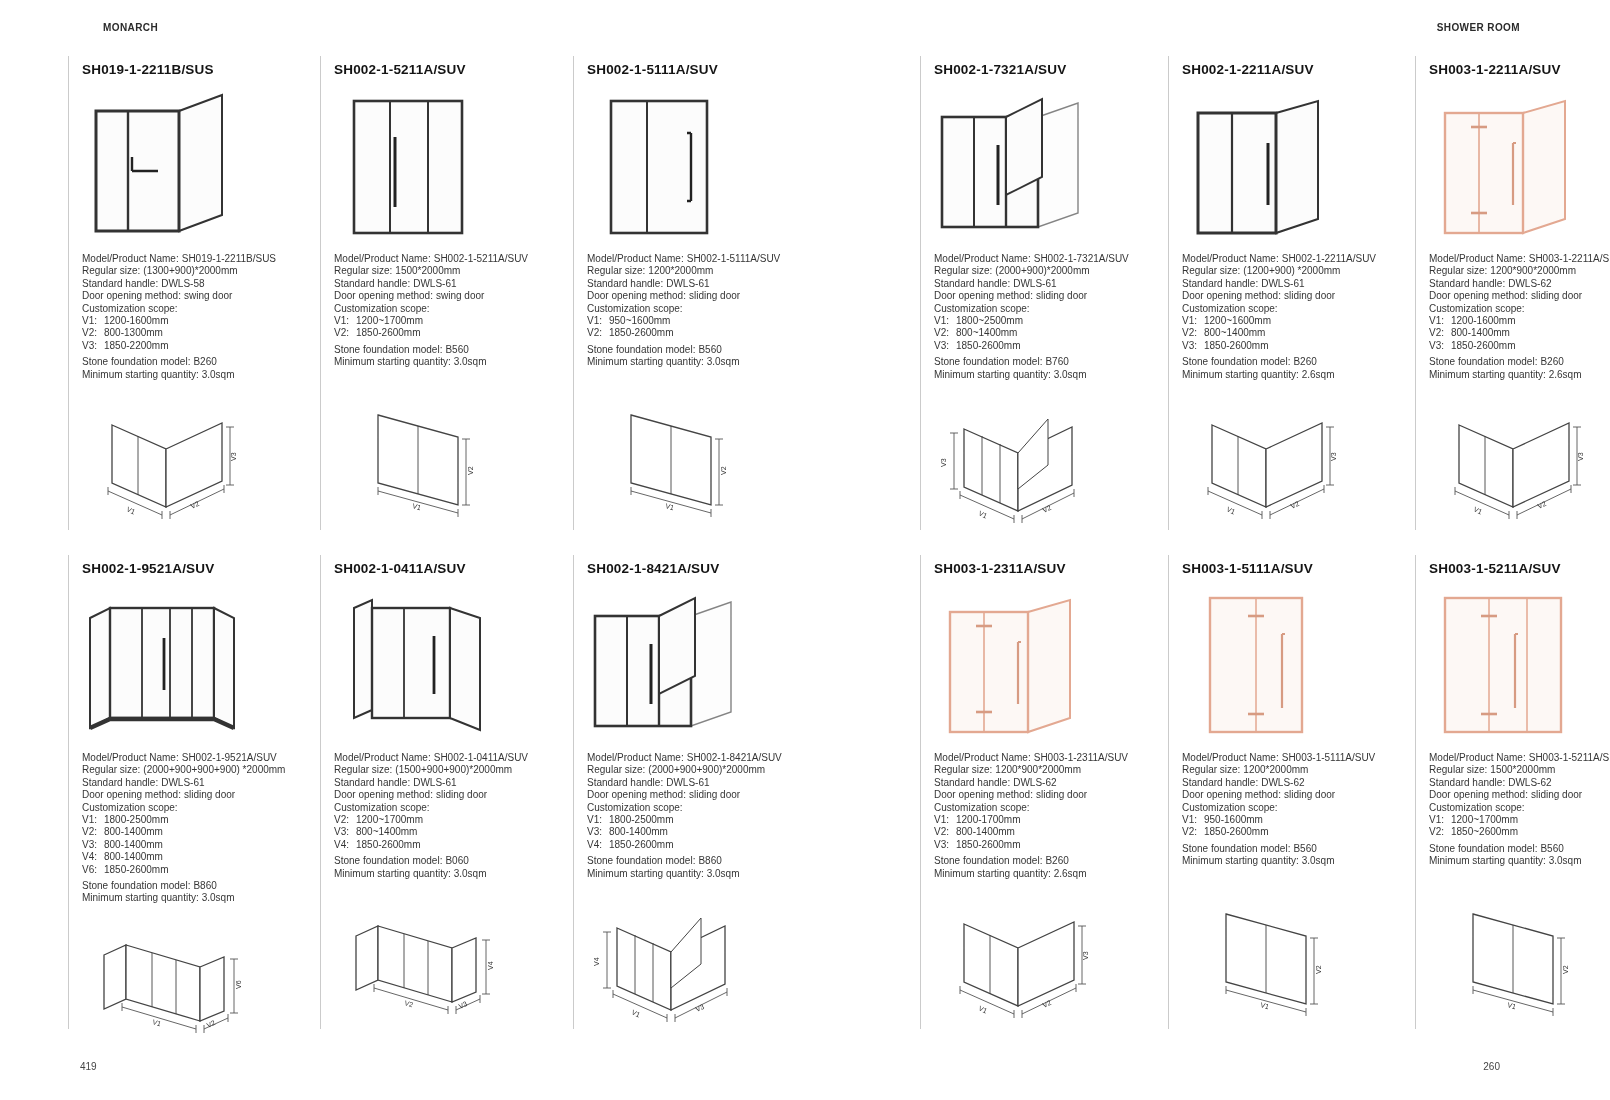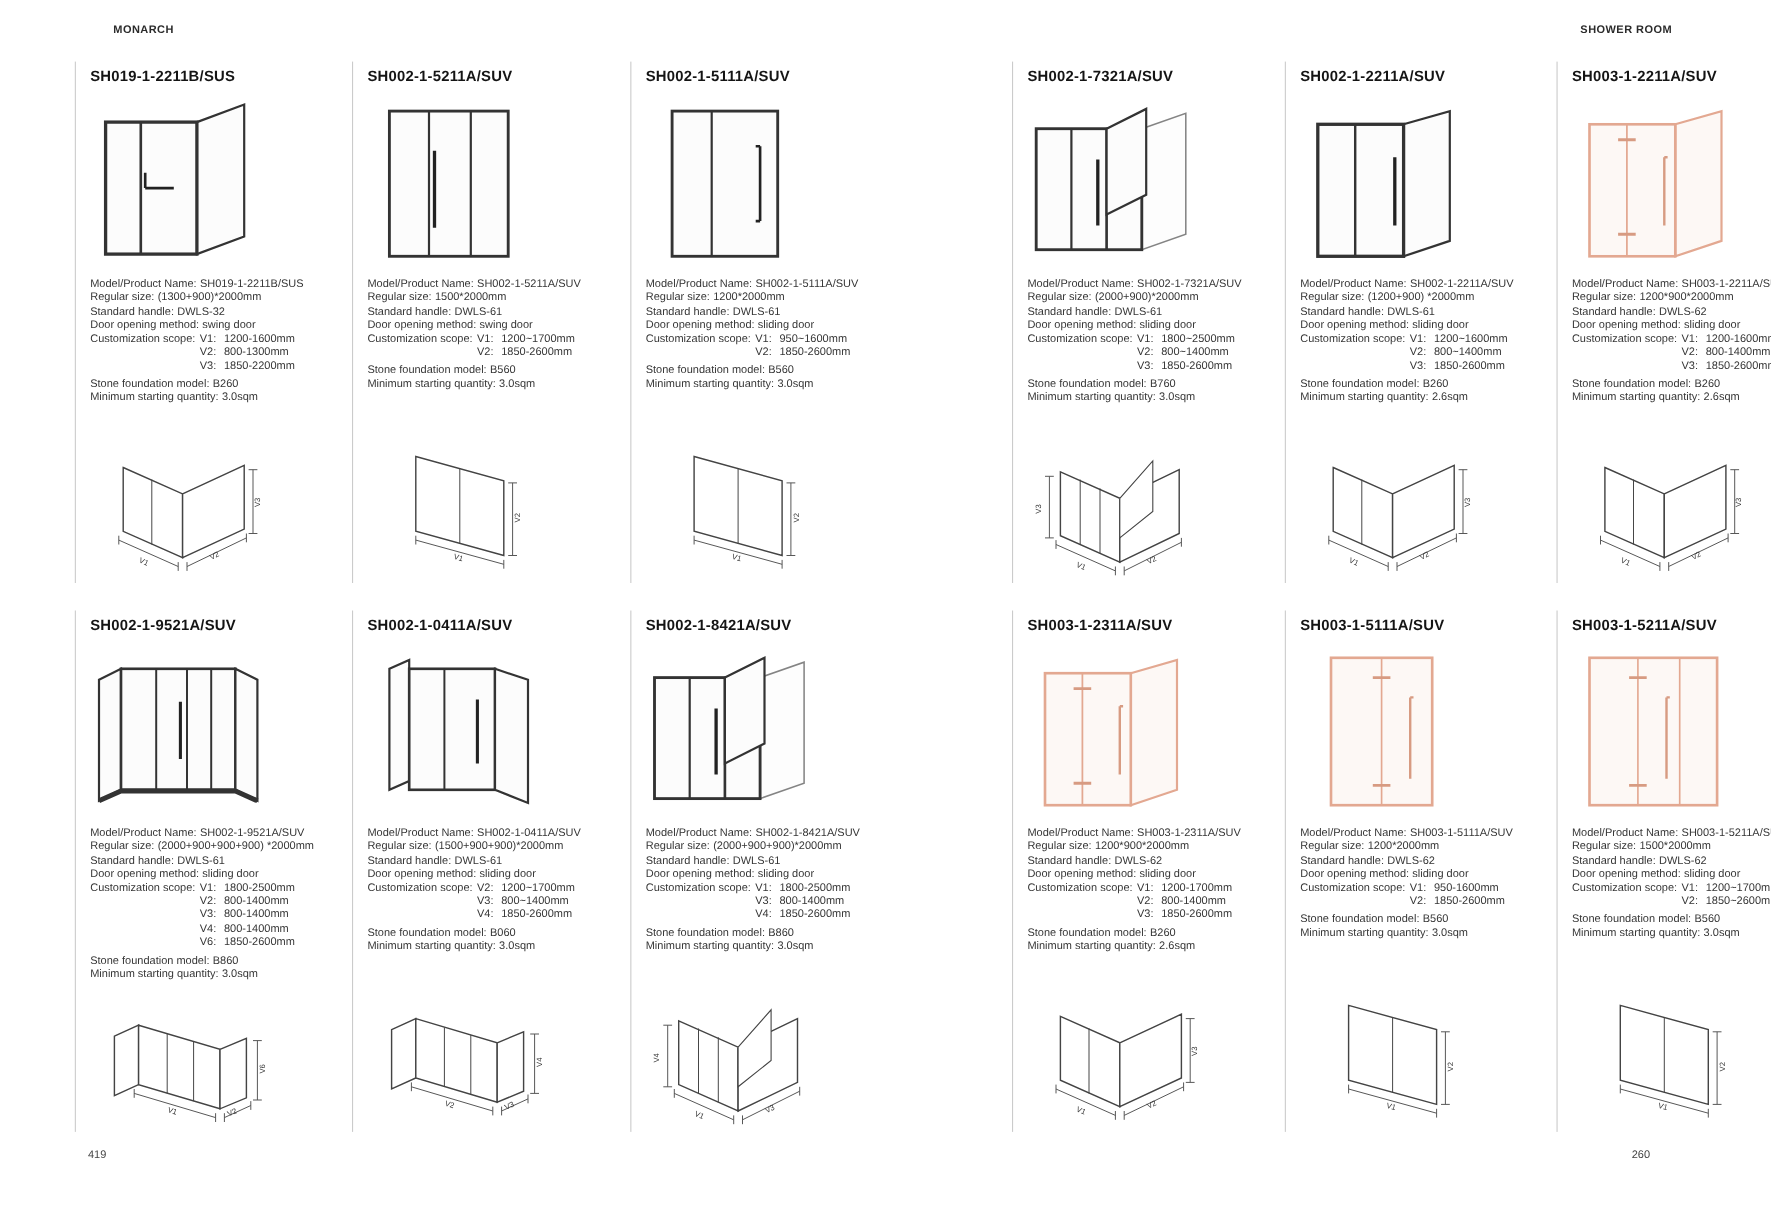--- a/index.html
+++ b/index.html
@@ -1,32 +1,32 @@
 <!DOCTYPE html>
 <html><head>
 <meta charset="utf-8">
 <style>
   html,body{margin:0;padding:0;background:#ffffff;}
   body{width:1610px;height:1100px;position:relative;font-family:"Liberation Sans",sans-serif;color:#2e2e2e;overflow:hidden;}
   .hdr{position:absolute;top:22px;font-size:10px;font-weight:700;letter-spacing:.4px;color:#2b2b2b;}
   #brand{left:64px;margin-left:39px;}
   #section{right:90px;font-weight:600;}
-  .pageno{position:absolute;bottom:44px;font-size:10px;color:#444;}
+  .pageno{position:absolute;bottom:28px;font-size:10px;color:#444;}
   #pno-l{left:80px;}
   #pno-r{right:110px;}
   .grid{position:absolute;left:68px;top:56px;display:grid;grid-template-columns:227px 228px 322px 223px 222px 230px;grid-auto-rows:474px;gap:25px;}
   .cell{border-left:1px solid #cbcbcb;padding:6px 0 0 13px;box-sizing:border-box;}
   .cell .inner{width:212px;}
   .ptitle{font-size:13.5px;font-weight:700;color:#141414;margin:0 0 10px 0;letter-spacing:.2px;}
   .drawing{height:152px;display:flex;align-items:flex-start;}
   .specs{margin-top:14px;min-height:134px;font-size:10px;line-height:12.4px;color:#363636;}
   .srow{display:flex;white-space:nowrap;}
   .slbl{flex:none;}
   .sval{margin-left:3px;}
-  .crow{display:flex;white-space:nowrap;}
+  .crow{display:flex;white-space:nowrap;flex-direction:column;}
   .clabel{flex:none;margin-right:4px;}
   .cvals{display:flex;flex-direction:column;}
   .cline{display:flex;}
   .ck{width:22px;flex:none;}
   .stone{margin-top:4px;}
   .iso{height:136px;margin-top:2px;}
   svg{display:block;}
 </style>
 </head>
 <body>
@@ -50,21 +50,21 @@
         <div class="srow">
           <span class="slbl">Model/Product Name:</span>
           <span class="sval">SH019-1-2211B/SUS</span>
         </div>
         <div class="srow">
           <span class="slbl">Regular size:</span>
           <span class="sval">(1300+900)*2000mm</span>
         </div>
         <div class="srow">
           <span class="slbl">Standard handle:</span>
-          <span class="sval">DWLS-32</span>
+          <span class="sval">DWLS-58</span>
         </div>
         <div class="srow">
           <span class="slbl">Door opening method:</span>
           <span class="sval">swing door</span>
         </div>
         <div class="crow">
           <span class="clabel">Customization scope:</span>
           <div class="cvals">
               <div class="cline">
                 <span class="ck">V1:</span>

